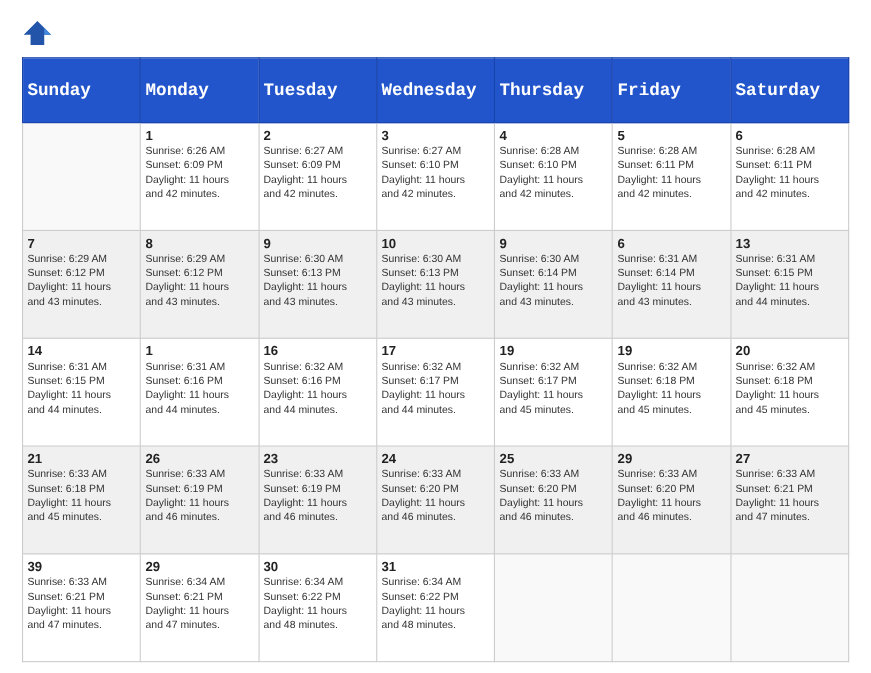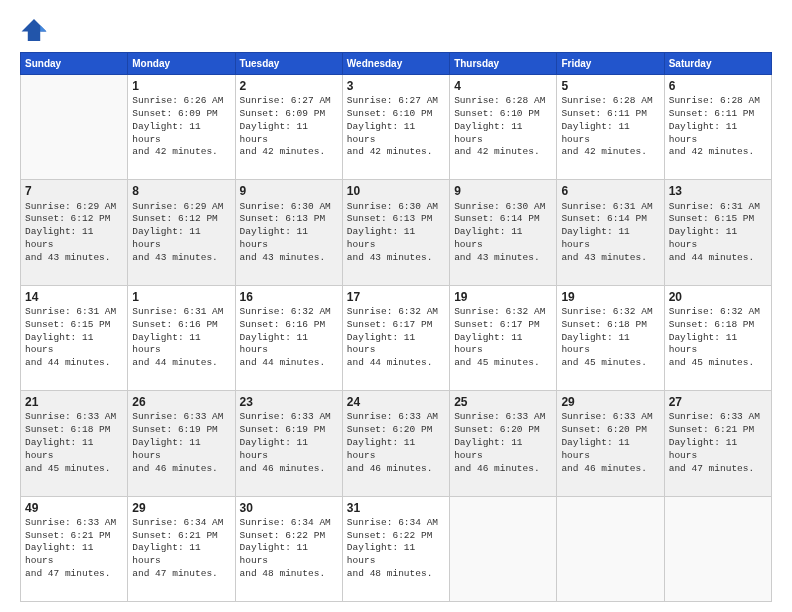--- a/index.html
+++ b/index.html
@@ -56,24 +56,25 @@
     }
     .calendar {
       width: 100%;
       border-collapse: collapse;
       flex: 1;
       font-size: 10.5px;
     }
     .calendar thead tr th {
       background: #2255cc;
       color: #fff;
-      padding: 5px 4px;
+      padding: 20px 4px;
       text-align: left;
-      font-size: 10px;
+      font-size: 16px;
       border: 1px solid #1a44aa;
+      font-family: Liberation Mono, monospace;
     }
     .calendar tbody tr td {
       border: 1px solid #ccc;
       vertical-align: top;
       padding: 3px 4px;
       width: calc(100% / 7);
       height: 88px;
       color: #222;
       line-height: 1.35;
     }
@@ -83,21 +84,20 @@
     .day-num {
       font-weight: bold;
       font-size: 12px;
       display: block;
       margin-bottom: 1px;
     }
     .day-info {
       font-size: 9.5px;
       color: #333;
       line-height: 1.35;
-      font-family: Liberation Mono, monospace;
     }
     .alt-row td {
       background: #f0f0f0;
     }
   </style>
 </head>
 <body>
 
 <div class="page">
   <div class="header">
@@ -323,21 +323,21 @@
           <td>
             <span class="day-num">27</span>
             <div class="day-info" style="white-space: pre-line;">Sunrise: 6:33 AM
 Sunset: 6:21 PM
 Daylight: 11 hours
 and 47 minutes.</div>
           </td>
         </tr>
         <tr>
           <td>
-            <span class="day-num">49</span>
+            <span class="day-num">39</span>
             <div class="day-info" style="white-space: pre-line;">Sunrise: 6:33 AM
 Sunset: 6:21 PM
 Daylight: 11 hours
 and 47 minutes.</div>
           </td>
           <td>
             <span class="day-num">29</span>
             <div class="day-info" style="white-space: pre-line;">Sunrise: 6:34 AM
 Sunset: 6:21 PM
 Daylight: 11 hours

